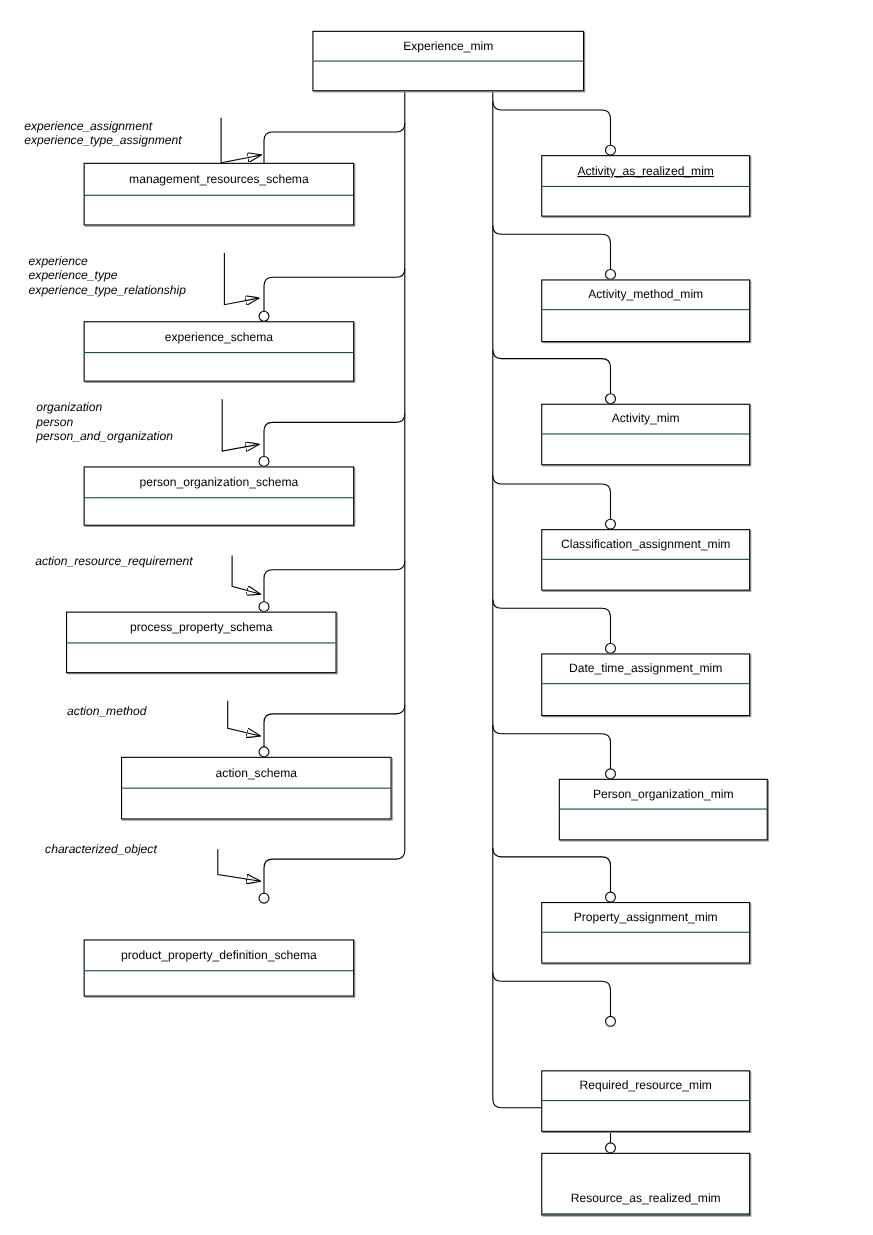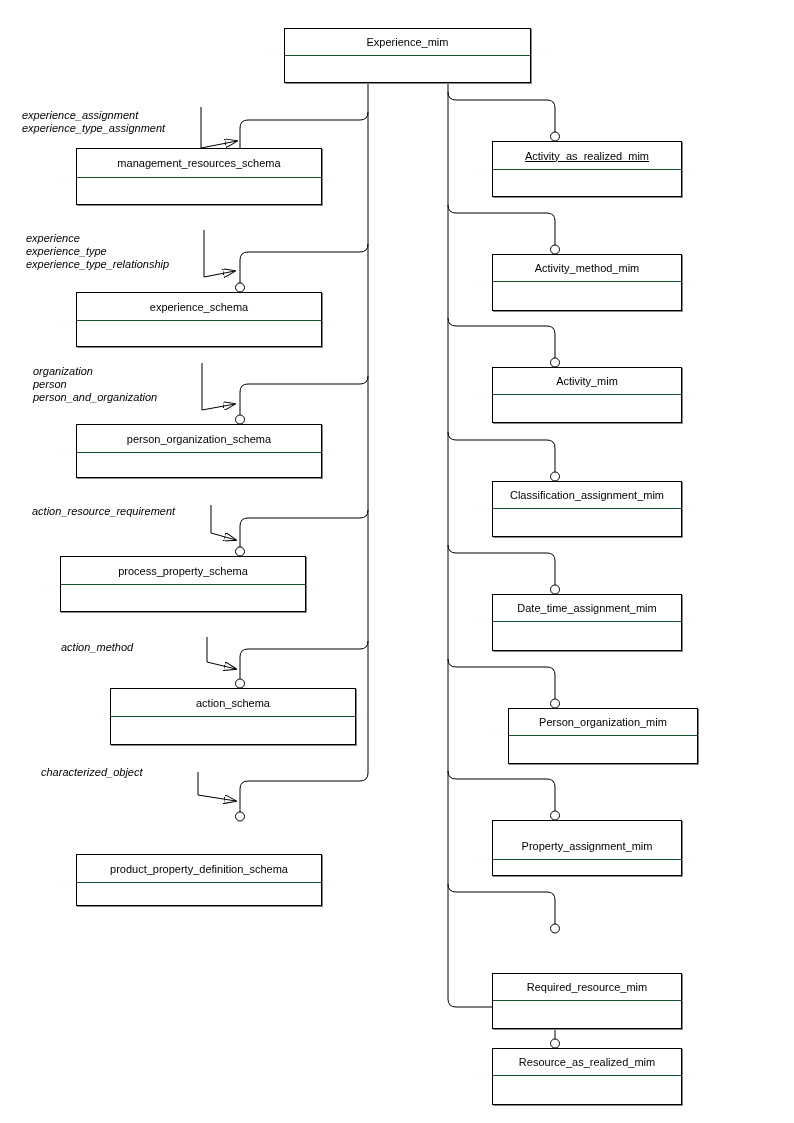--- a/index.html
+++ b/index.html
@@ -154,29 +154,29 @@
   </div>
   <div class="ebox" style="left:492px;top:594px;width:190px;height:57px;">
     <div class="title" style="height:27px;">Date_time_assignment_mim</div>
     <div class="body"></div>
   </div>
   <div class="ebox" style="left:508px;top:708px;width:190px;height:56px;">
     <div class="title" style="height:27px;">Person_organization_mim</div>
     <div class="body"></div>
   </div>
   <div class="ebox" style="left:492px;top:820px;width:190px;height:56px;">
-    <div class="title" style="height:27px;margin-top:12px;">Property_assignment_mim</div>
+    <div class="title" style="height:27px;">Property_assignment_mim</div>
     <div class="body"></div>
   </div>
   <div class="ebox" style="left:492px;top:933px;width:190px;height:56px;margin-top:40px;">
     <div class="title" style="height:27px;">Required_resource_mim</div>
     <div class="body"></div>
   </div>
   <div class="ebox" style="left:492px;top:1048px;width:190px;height:57px;">
-    <div class="title" style="height:27px;">Resource_as_realized_mim</div>
+    <div class="title" style="height:27px;margin-top:28px;">Resource_as_realized_mim</div>
     <div class="body"></div>
   </div>
 
   <div class="label-group" style="left:22px;top:109px;">
     <div>experience_assignment</div>
     <div>experience_type_assignment</div>
   </div>
   <div class="label-group" style="left:26px;top:232px;">
     <div>experience</div>
     <div>experience_type</div>

